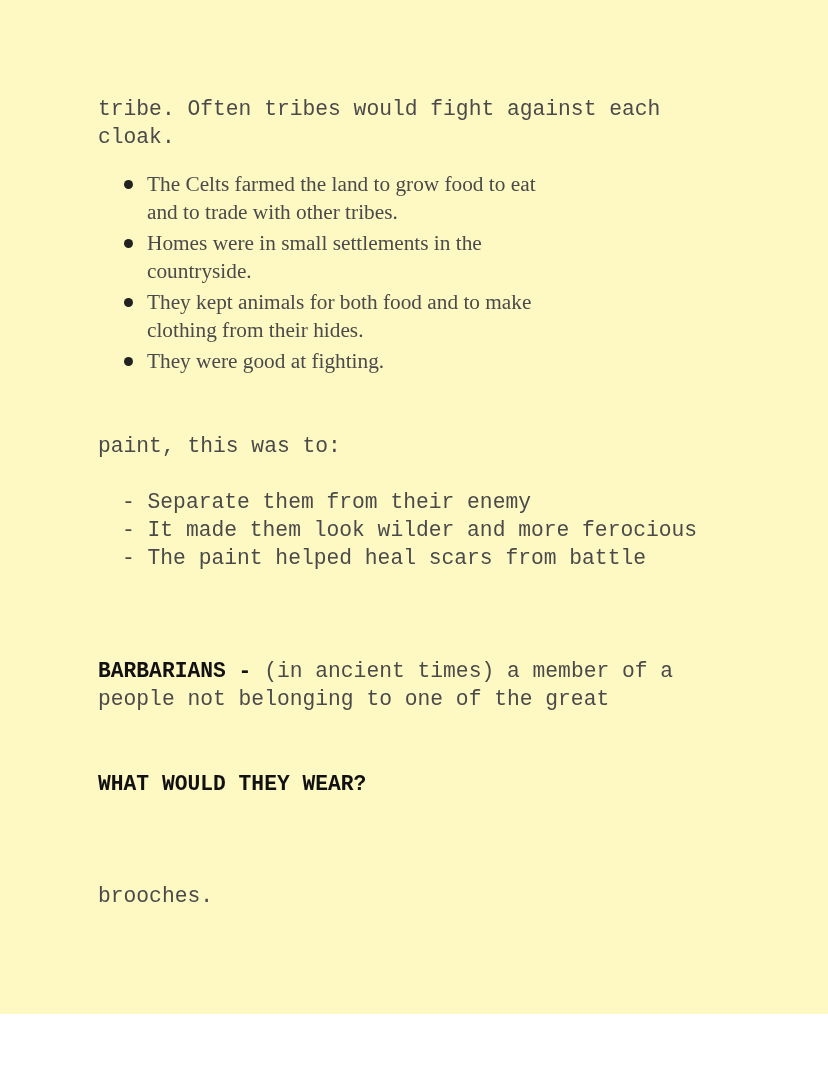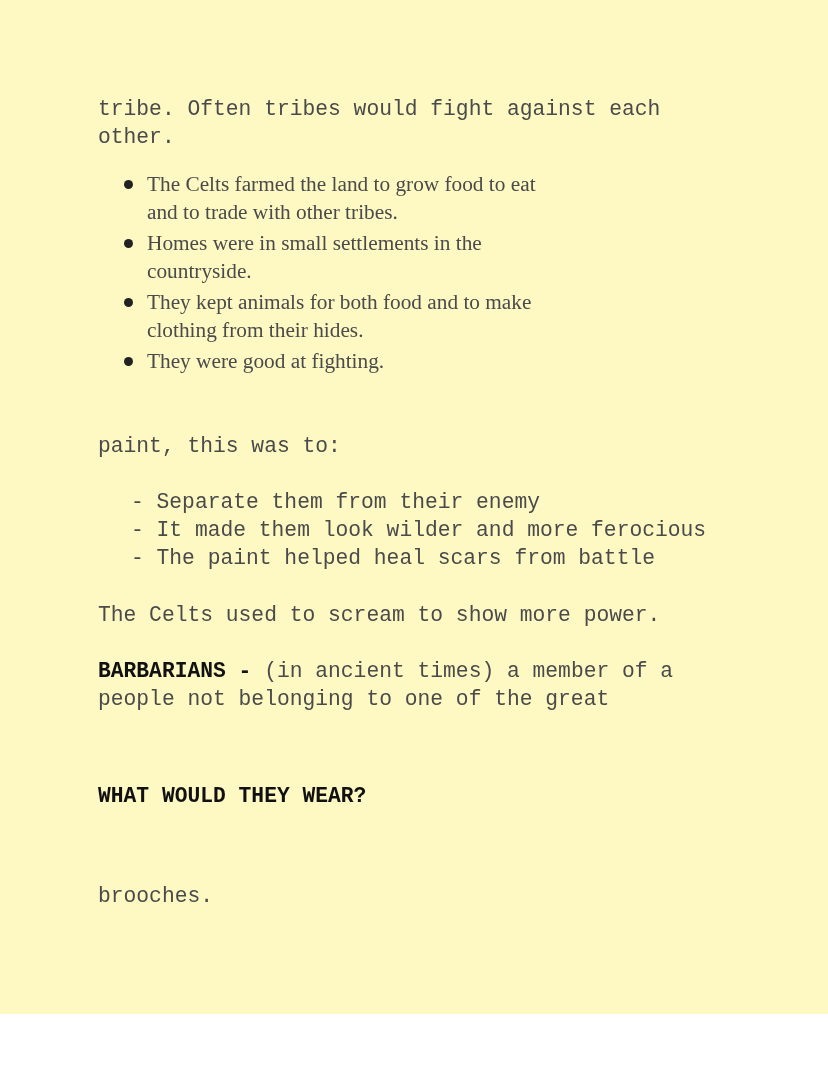--- a/index.html
+++ b/index.html
@@ -7,39 +7,39 @@
     .page { position: absolute; left: 0; top: 0; width: 828px; height: 1014px; background: #fef9c3; }
     .line {
       position: absolute;
       left: 98px;
       font-family: "Liberation Mono", "DejaVu Sans Mono", monospace;
       font-size: 21.3px;
       line-height: 28px;
       color: #4a4a4a;
       white-space: pre;
     }
-    .bold { font-weight: bold; color: #111; margin-top: 12px; }
+    .bold { font-weight: bold; color: #111; }
     .bullet-dot {
       position: absolute;
       left: 124px;
       width: 9px; height: 9px;
       border-radius: 50%;
       background: #222;
     }
     .indent { left: 147px; font-family: Liberation Serif, serif; }
-    .dash { left: 122px; margin-left: 9px; }
+    .dash { left: 122px; }
     .u { text-decoration: underline; text-underline-offset: 3px; }
   </style>
 </head>
 <body>
 
 <div class="page">
 
   <div class="line" style="top:95px">tribe. Often tribes would fight against each</div>
-  <div class="line" style="top:123px">other.</div>
+  <div class="line" style="top:123px">cloak.</div>
 
   <div>
     <div>
       <span class="bullet-dot" style="top:180px"></span>
       <div class="line indent" style="top:170px">The Celts farmed the land to grow food to eat</div>
       <div class="line indent" style="top:198px">and to trade with other tribes.</div>
     </div>
     <div>
       <span class="bullet-dot" style="top:239px"></span>
       <div class="line indent" style="top:229px">Homes were in small settlements in the</div>
@@ -57,21 +57,20 @@
   </div>
 
   <div class="line" style="top:432px">paint, this was to:</div>
 
   <div>
     <div class="line dash" style="top:488px">- Separate them from their enemy</div>
     <div class="line dash" style="top:516px">- It made them look wilder and more ferocious</div>
     <div class="line dash" style="top:544px">- The paint helped heal scars from battle</div>
   </div>
 
-  <div class="line" style="top:601px">The Celts used to scream to show more power.</div>
 
   <div class="line" style="top:657px"><span class="bold">BARBARIANS -</span><span> (in ancient times) a member of a</span></div>
   <div class="line" style="top:685px">people not belonging to one of the great</div>
 
   <div class="line bold" style="top:770px">WHAT WOULD THEY WEAR?</div>
 
   <div class="line" style="top:882px">brooches.</div>
 
 </div>
 

